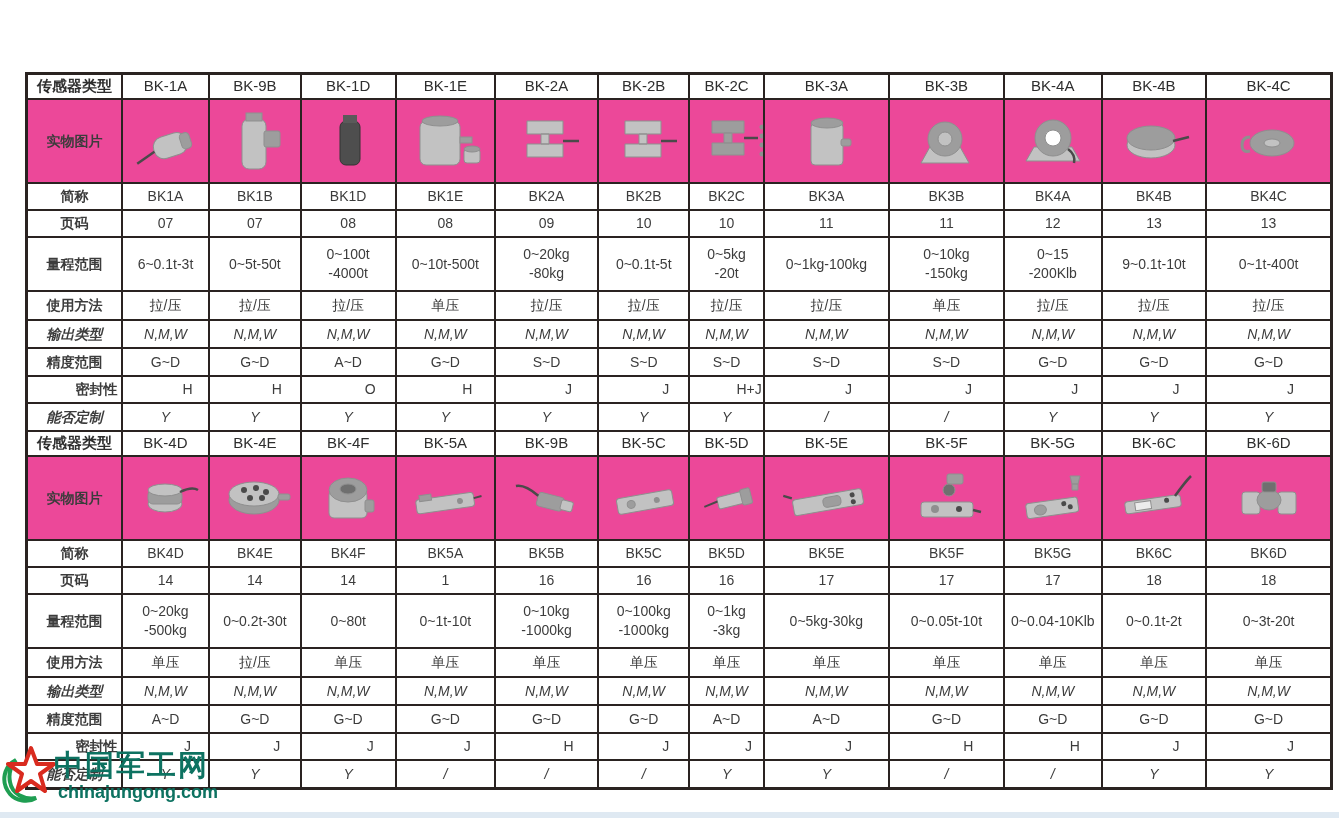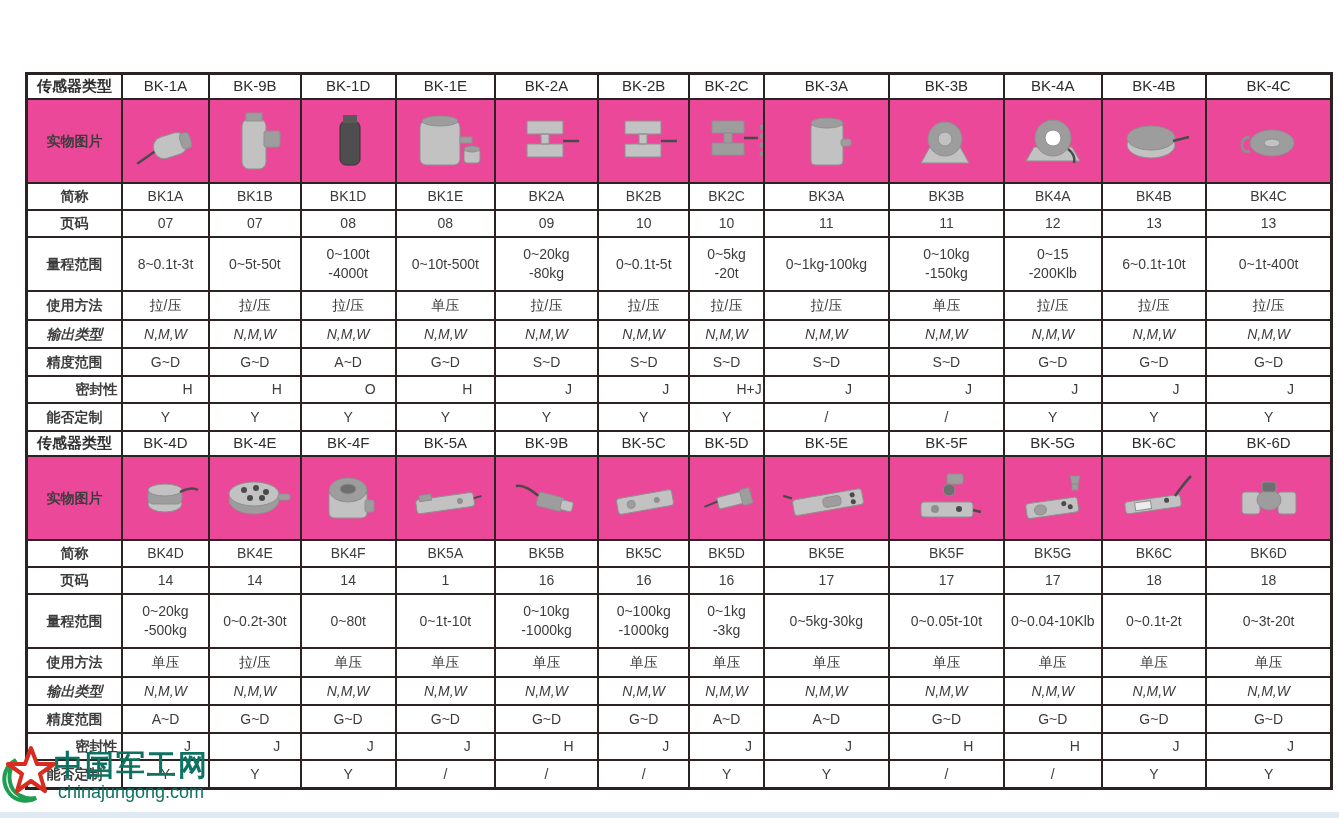--- a/index.html
+++ b/index.html
@@ -15,26 +15,26 @@
   td.lbl{text-align:left;padding-left:8px;font-size:14px;color:#333;font-weight:600;white-space:nowrap;}
   tr.r-type td{height:23px;font-size:15px;color:#2e2e2e;}
   tr.r-photo td{height:82px;background:#ec4899;}
   tr.r-abbr td{height:25px;}
   tr.r-page td{height:25px;}
   tr.r-range td{height:52px;}
   tr.r-usage td{height:27px;}
   tr.r-output td{height:26px;font-style:italic;}
   tr.r-acc td{height:26px;}
   tr.r-seal td{height:25px;padding-left:46px;}
-  tr.r-cust td{height:26px;}
+  tr.r-cust td{height:26px;font-style:italic;}
   tr.r-photo svg{display:block;margin:0 auto;}
   #watermark{position:absolute;left:2px;bottom:4px;width:280px;height:74px;z-index:5;pointer-events:none;}
   #wm-star{position:absolute;left:0;top:0;}
   #wm-name{position:absolute;left:52px;top:6px;font-size:29px;font-weight:bold;color:#0d7261;letter-spacing:2px;}
-  #wm-url{position:absolute;left:56px;top:42px;font-size:18px;font-weight:normal;color:#0d7261;}
+  #wm-url{position:absolute;left:56px;top:42px;font-size:18px;font-weight:bold;color:#0d7261;}
   #footer-strip{position:absolute;left:0;bottom:0;width:100%;height:6px;background:#dfe9f2;}
 </style>
 </head>
 <body>
 
 <div id="page">
 
   <div id="tablewrap">
     <table class="sel" id="sel-table">
       <colgroup>
@@ -161,36 +161,36 @@
             <td>10</td>
             <td>10</td>
             <td>11</td>
             <td>11</td>
             <td>12</td>
             <td>13</td>
             <td>13</td>
           </tr>
           <tr class="r-range">
             <td class="lbl">量程范围</td>
-            <td>8~0.1t-3t</td>
+            <td>6~0.1t-3t</td>
             <td>0~5t-50t</td>
             <td>0~100t
 -4000t</td>
             <td>0~10t-500t</td>
             <td>0~20kg
 -80kg</td>
             <td>0~0.1t-5t</td>
             <td>0~5kg
 -20t</td>
             <td>0~1kg-100kg</td>
             <td>0~10kg
 -150kg</td>
             <td>0~15
 -200Klb</td>
-            <td>6~0.1t-10t</td>
+            <td>9~0.1t-10t</td>
             <td>0~1t-400t</td>
           </tr>
           <tr class="r-usage">
             <td class="lbl">使用方法</td>
             <td>拉/压</td>
             <td>拉/压</td>
             <td>拉/压</td>
             <td>单压</td>
             <td>拉/压</td>
             <td>拉/压</td>

